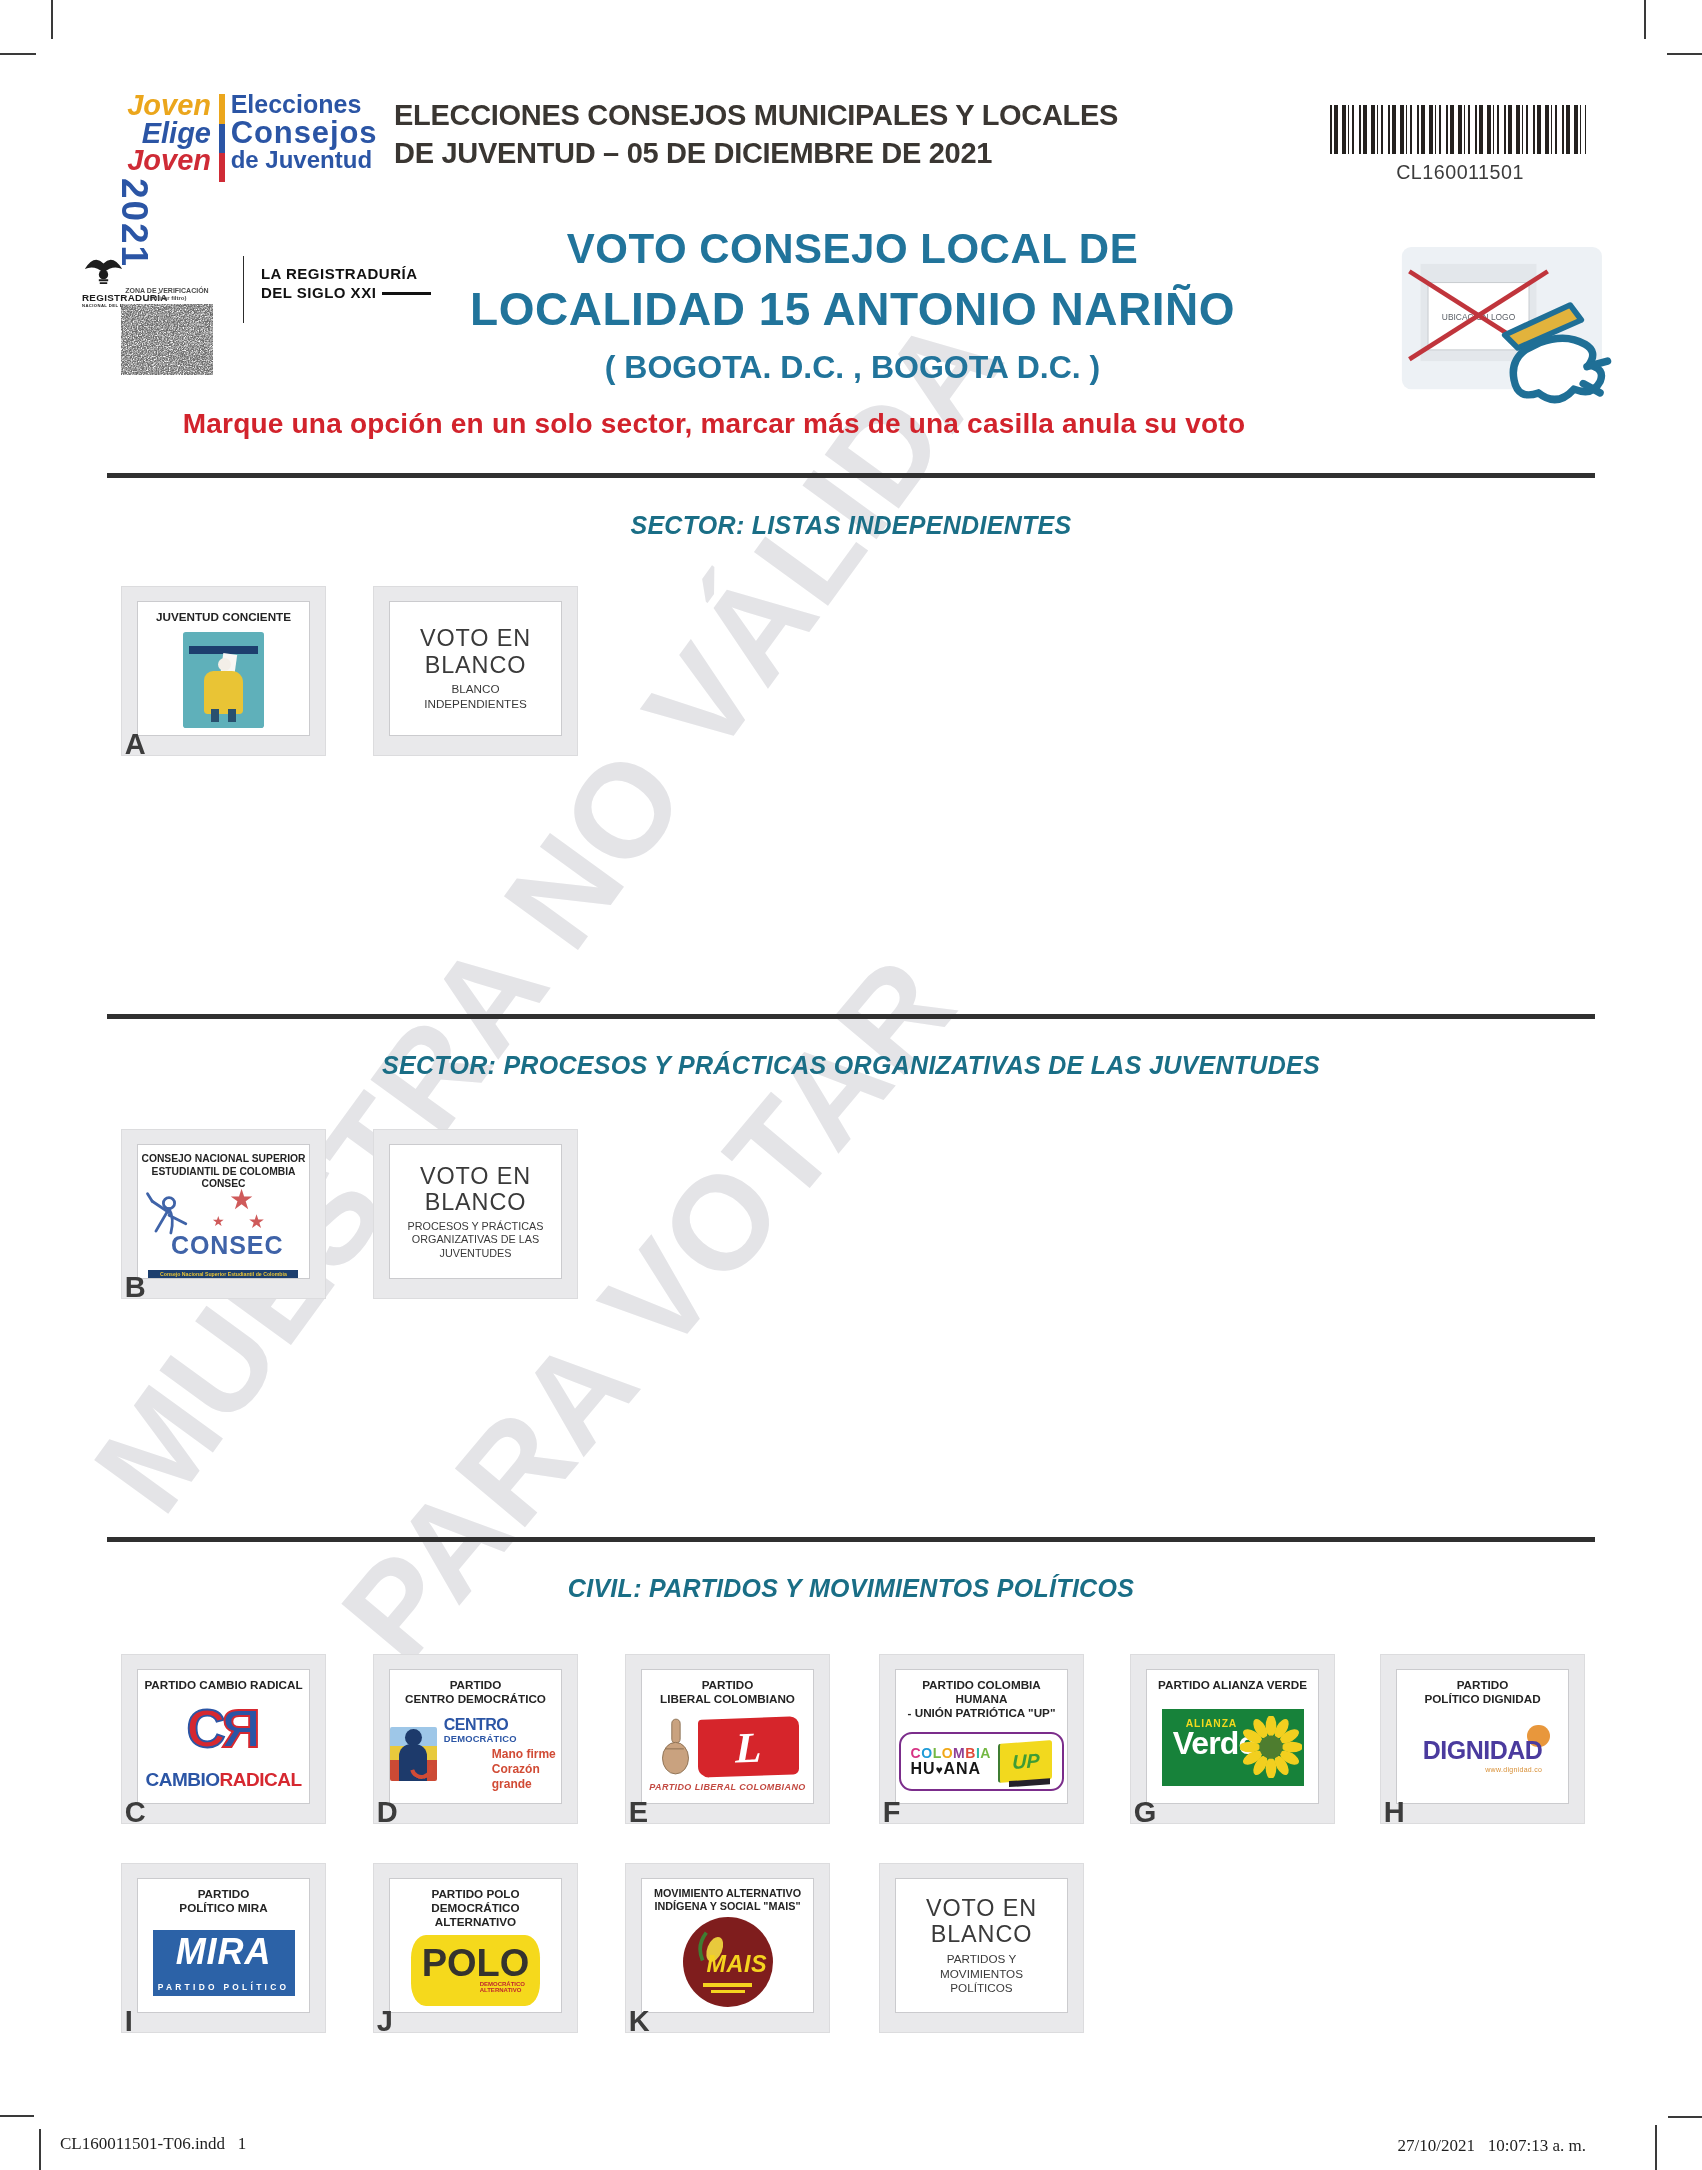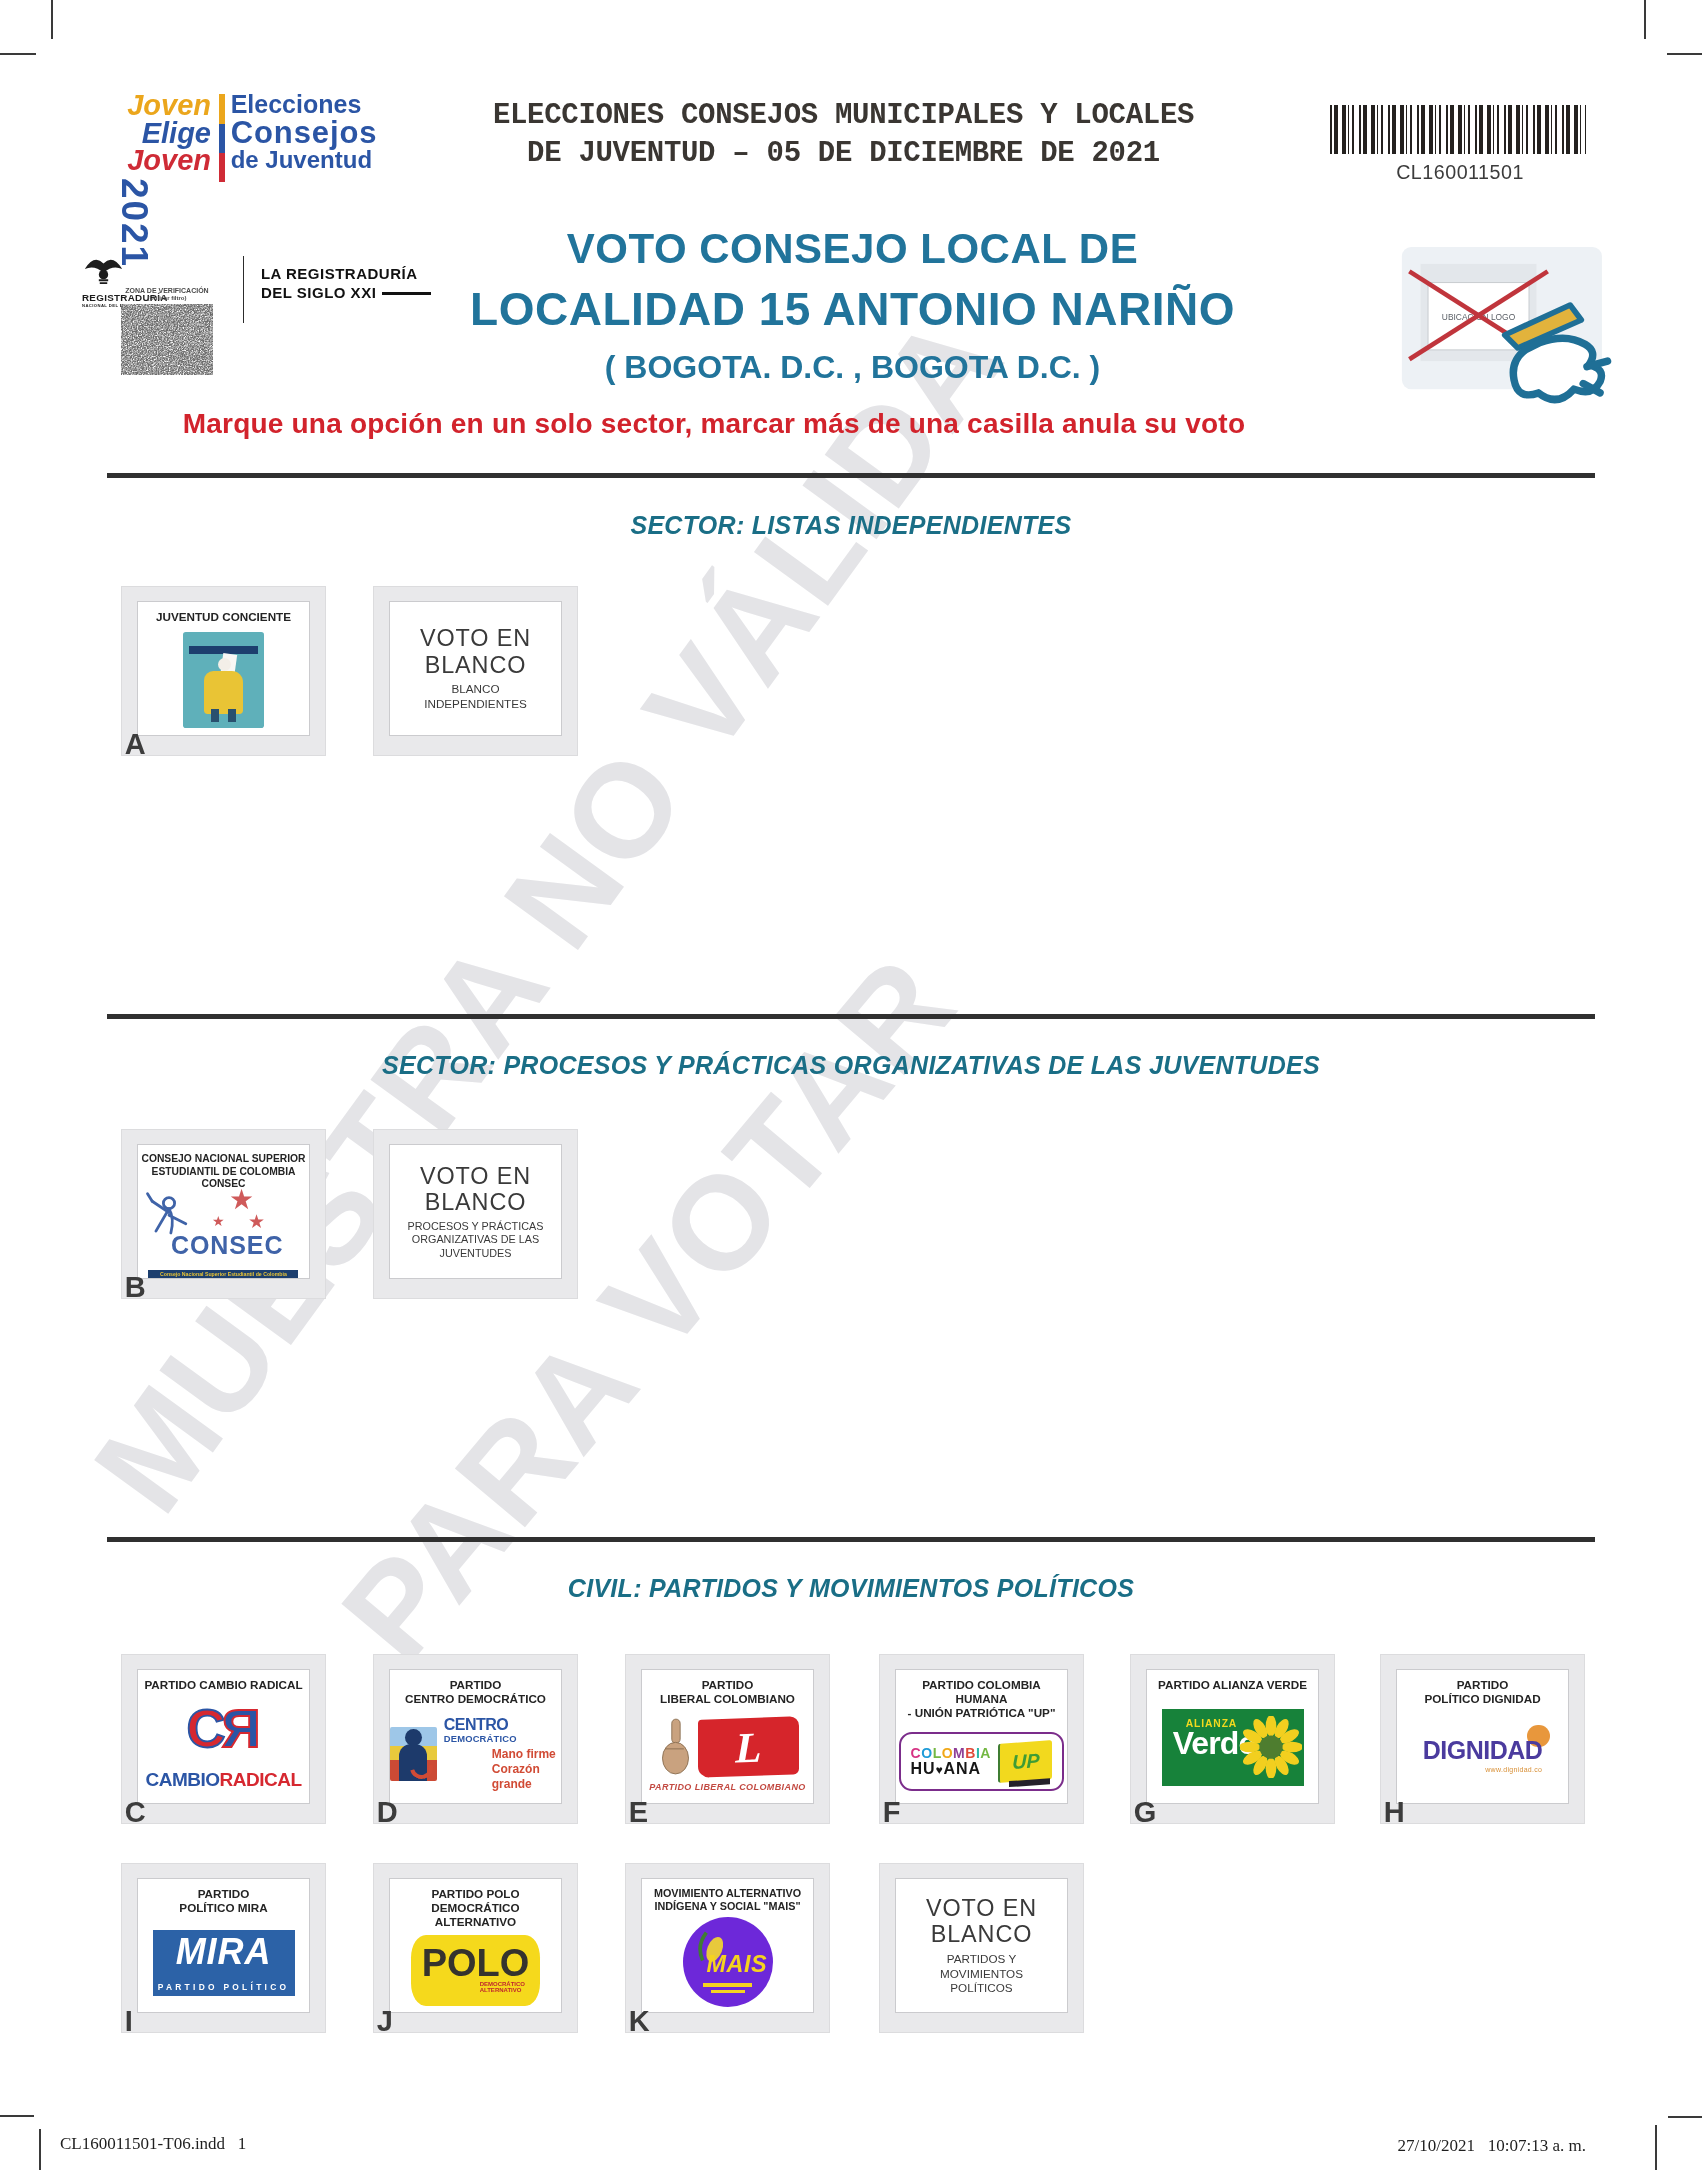--- a/index.html
+++ b/index.html
@@ -27,22 +27,22 @@
   .elecbox .e3{font-size:24px;font-weight:800;}
   .year{display:inline-block;vertical-align:top;transform:rotate(90deg) translateY(-7.5px);
         transform-origin:center;font-size:37px;font-weight:800;color:#2b55a5;letter-spacing:1.9px;margin-top:20.6px;}
   .reg-row{margin-top:7.5px;display:flex;align-items:flex-start;}
   .reg-emblem{width:105px;text-align:left;}
   .reg-emblem .rname{font-size:9.8px;font-weight:800;color:#1d1d1d;letter-spacing:0.3px;margin-top:0.9px;}
   .reg-emblem .rsub{font-size:4.2px;font-weight:700;color:#1d1d1d;letter-spacing:0.4px;}
   .reg-divider{width:0.9px;height:67px;background:#2c2c2c;margin:3.7px 17px 0 56px;}
   .reg-slogan{font-weight:900;color:#111;font-size:15px;line-height:1.25;letter-spacing:0.5px;margin-top:13px;}
   .reg-slogan .dashline{display:inline-block;width:49px;height:2.8px;background:#111;vertical-align:middle;margin-left:5.6px;}
-  .header-title{position:absolute;left:394px;top:97px;width:899px;text-align:center;z-index:2;
-                color:#3a3632;font-size:29px;font-weight:700;line-height:1.3;letter-spacing:-0.3px;font-family:Liberation Mono, monospace;}
+  .header-title{position:absolute;left:394px;top:97px;width:899px;z-index:2;
+                color:#3a3632;font-size:29px;font-weight:700;line-height:1.3;letter-spacing:-0.3px;}
   .header-title .hstrong{font-weight:900;}
   .barcode-wrap{position:absolute;left:1324px;top:105px;width:272px;text-align:center;z-index:2;}
   .barcode{width:260px;height:49px;margin:0 auto;
      background:repeating-linear-gradient(90deg,#24211f 0 1.9px,#fff 1.9px 3.7px,#24211f 3.7px 6.6px,#fff 6.6px 7.5px,
      #24211f 7.5px 8.4px,#fff 8.4px 12px,#24211f 12px 16px,#fff 16px 18px,#24211f 18px 19px,#fff 19px 22.5px,
      #24211f 22.5px 24px,#fff 24px 29px);}
   .barcode-label{font-size:19.7px;color:#3c3c3c;margin-top:6.6px;letter-spacing:0.5px;}
   
   .verification{position:absolute;left:109px;top:287px;width:116px;text-align:center;z-index:2;}
   .verification .vlabel{font-size:7px;font-weight:800;color:#4a4a4a;line-height:1.2;}
@@ -133,21 +133,21 @@
   
   .mira-box{width:142px;height:66px;background:#2c62a7;display:flex;flex-direction:column;align-items:center;justify-content:center;}
   .mira-t{font-size:36px;font-weight:700;color:#fff;font-style:italic;line-height:0.95;letter-spacing:0.9px;}
   .mira-s{font-size:8.4px;font-weight:800;color:#fff;letter-spacing:3.3px;margin-top:12px;}
   
   .polo-box{position:relative;width:129px;height:71px;background:#f5d91c;border-radius:15px/22.5px;
             display:flex;flex-direction:column;align-items:center;justify-content:center;}
   .polo-t{font-size:38px;font-weight:900;color:#35332e;letter-spacing:0px;line-height:0.9;}
   .polo-s{align-self:flex-end;margin-right:15px;font-size:6px;font-weight:900;color:#c0272d;line-height:1.15;text-align:left;}
   
-  .mais-circle{position:relative;width:90px;height:90px;background:#6d28d9;border-radius:50%;}
+  .mais-circle{position:relative;width:90px;height:90px;background:#7f1d1d;border-radius:50%;}
   .mais-t{position:absolute;left:24px;top:34px;font-size:23.4px;font-weight:900;font-style:italic;color:#f5d31f;letter-spacing:0.5px;}
   .mais-bar{position:absolute;left:20.6px;bottom:20.6px;width:49px;height:3.7px;background:#f5d31f;}
   .mais-bar2{position:absolute;left:28px;bottom:14px;width:34px;height:3.7px;background:#f5d31f;}
   .mais-corn{position:absolute;left:11.2px;top:9.4px;}
   
   .footer-left{position:absolute;left:60px;top:2134px;font-family:"Liberation Serif",serif;font-size:17px;color:#1e1e1e;white-space:pre;z-index:2;}
   .footer-right{position:absolute;right:116px;top:2136px;font-family:"Liberation Serif",serif;font-size:17px;color:#1e1e1e;white-space:pre;z-index:2;}
 </style>
 </head>
 <body>

